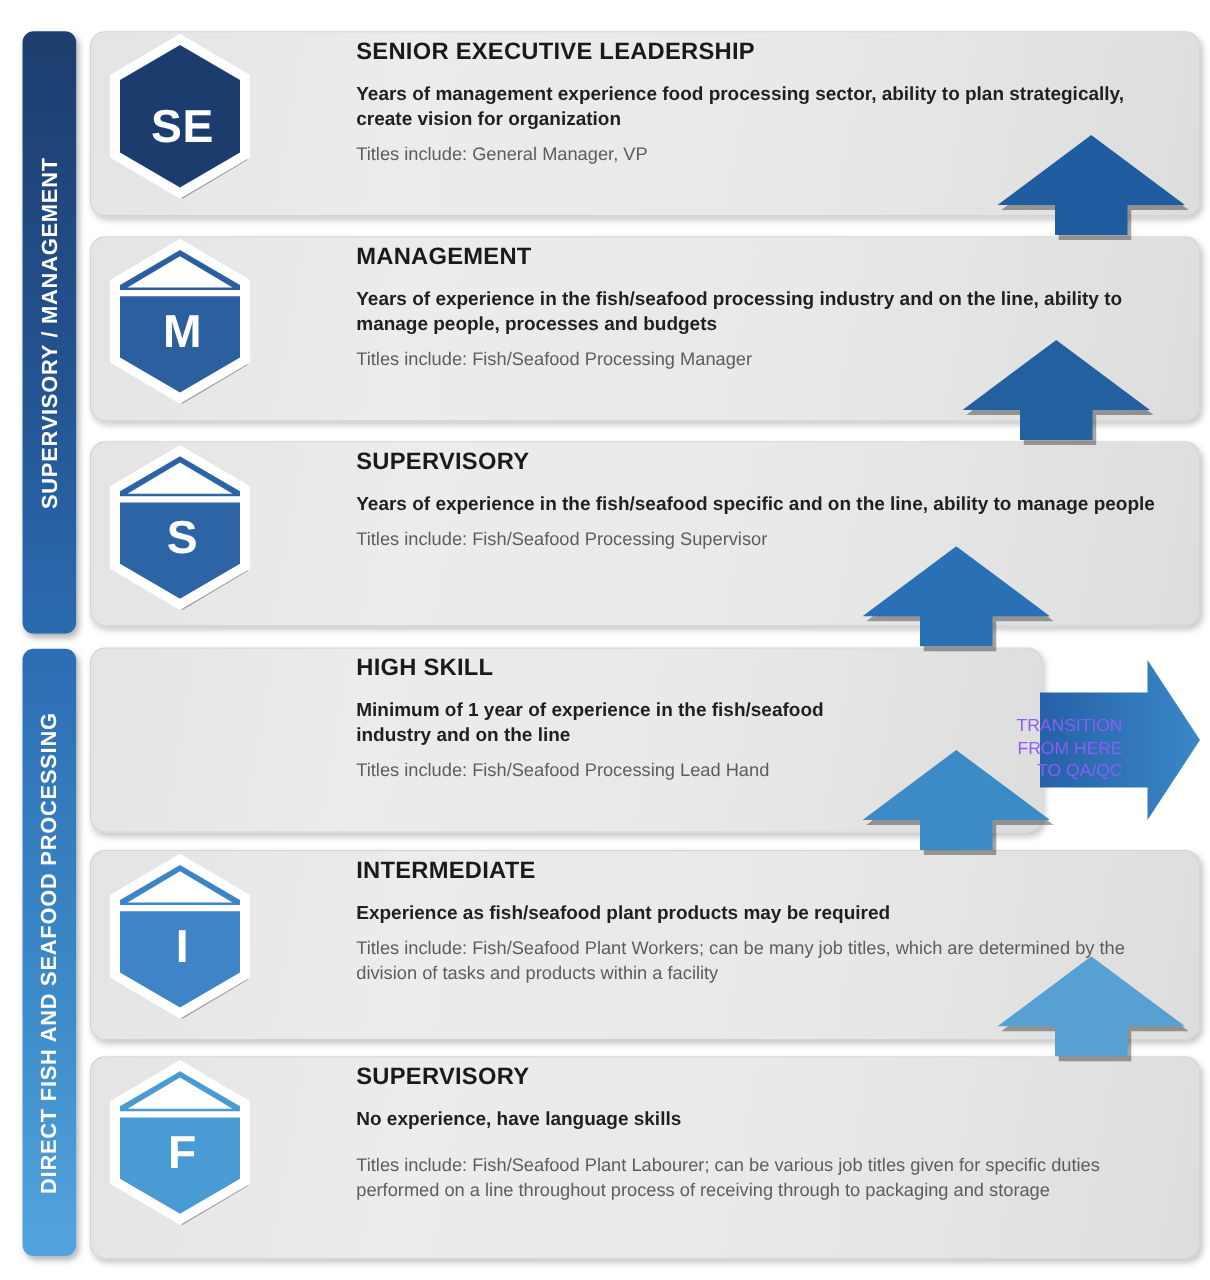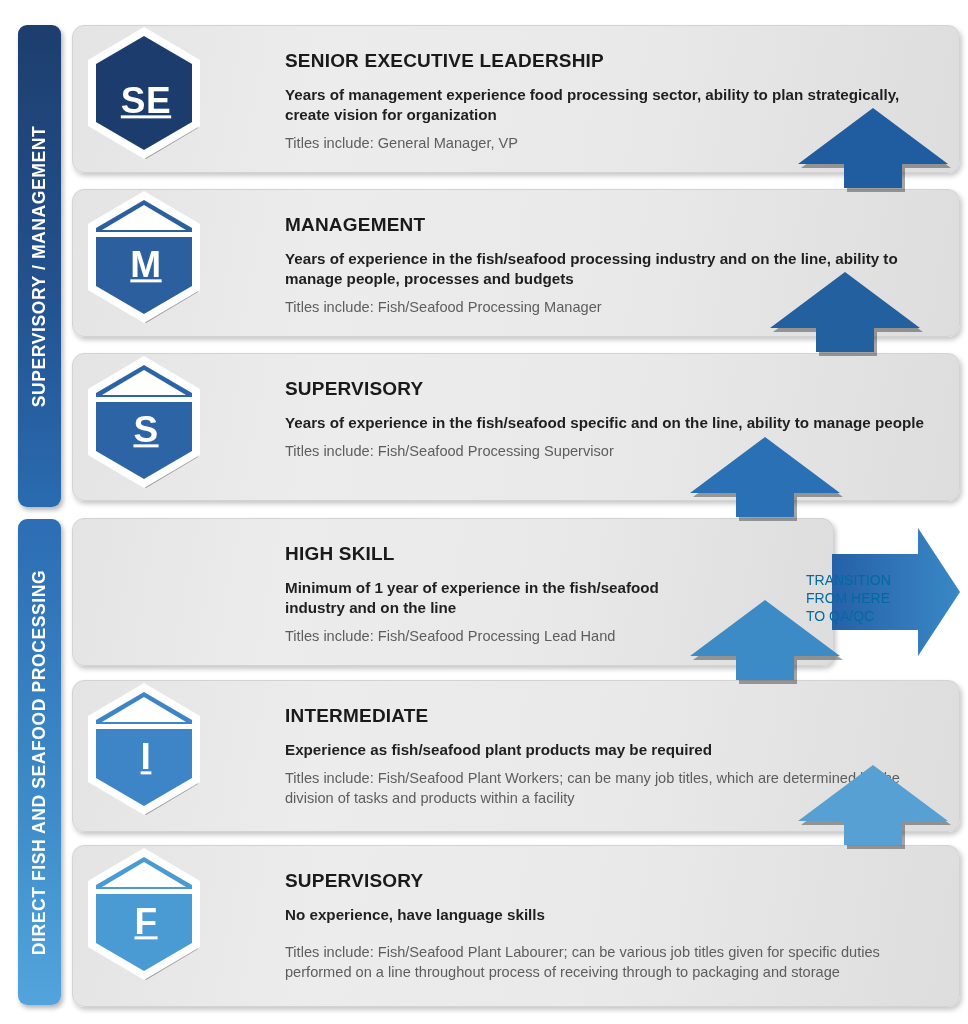--- a/index.html
+++ b/index.html
@@ -62,21 +62,21 @@
     background: linear-gradient(100deg, #e4e4e4 0%, #ececec 28%, #e9e9e9 62%, #dddddd 100%);
     border: 1px solid #d3d3d3;
     box-shadow: 2px 3px 5px rgba(0,0,0,0.22);
   }
   .card-body {
     position: absolute;
     left: 212px;
     right: 18px;
     top: 0;
     bottom: 0;
-    padding-top: 24px;
+    padding-top: 5px;
   }
   .card-title {
     font-size: 19px;
     font-weight: bold;
     color: #1a1a1a;
     letter-spacing: 0.2px;
     margin: 0 0 13px 0;
   }
   .card-desc {
     font-size: 15.2px;
@@ -109,40 +109,39 @@
     left: 0;
     width: 100%;
     top: 50%;
     transform: translateY(-42%);
     text-align: center;
     color: #ffffff;
     font-weight: bold;
     font-size: 37px;
     letter-spacing: 0.5px;
     z-index: 6;
-    text-decoration: underline;
   }
 
   
   .up-arrow {
     position: absolute;
     z-index: 8;
   }
   
   .transition-arrow {
     position: absolute;
     z-index: 9;
   }
   .transition-text {
     position: absolute;
     z-index: 10;
-    color: #0369a1;
+    color: #8b5cf6;
     font-size: 14px;
     line-height: 1.28;
-    text-align: left;
+    text-align: right;
     left: 806px;
     top: 572px;
     width: 92px;
   }
 </style>
 </head>
 <body>
 
 <div id="stage">
 

